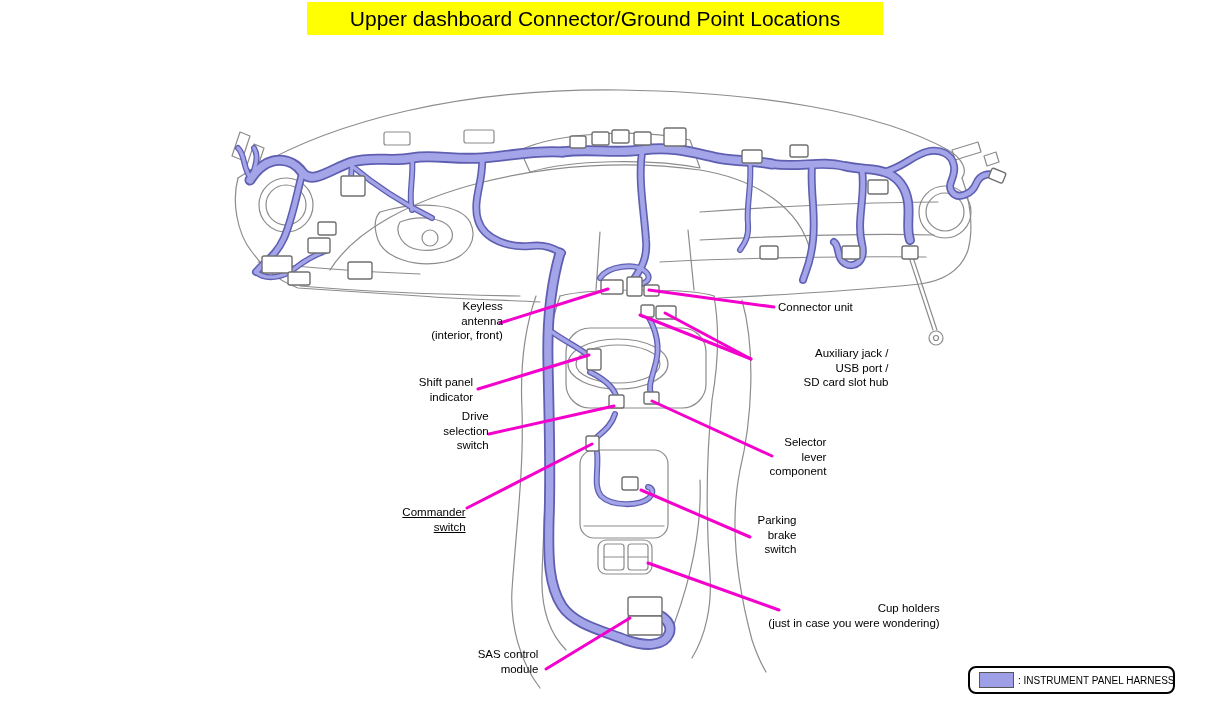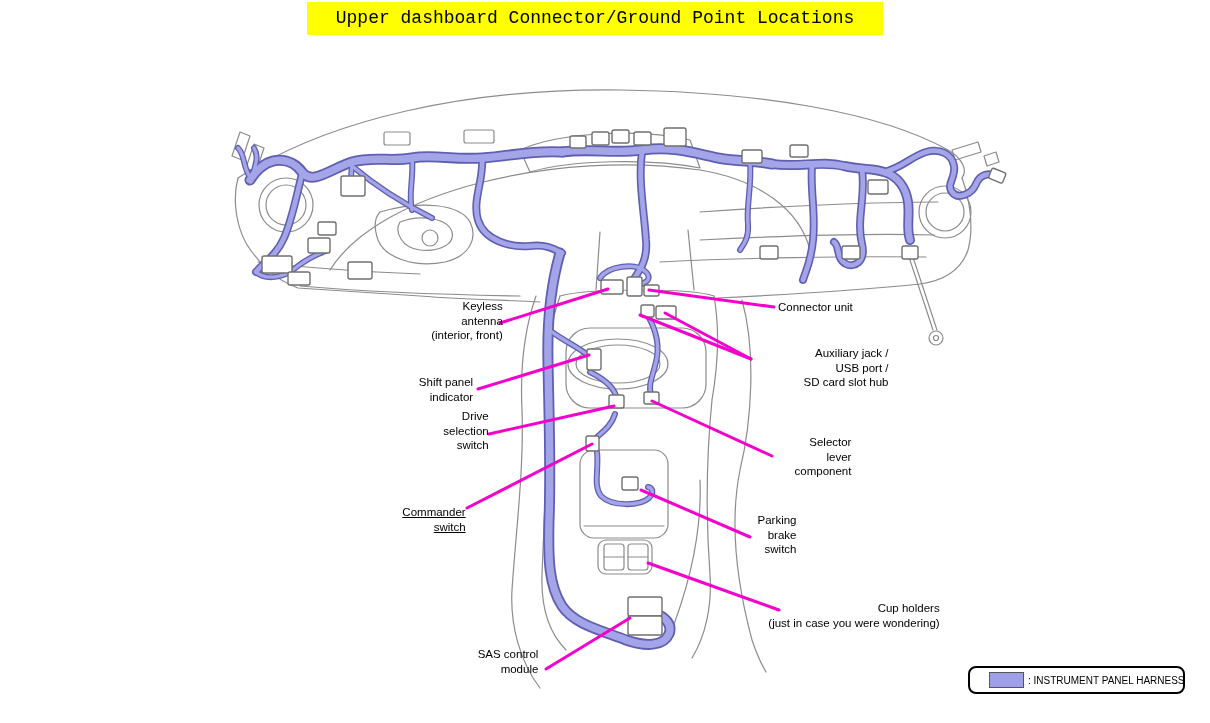--- a/index.html
+++ b/index.html
@@ -2,33 +2,33 @@
 <html><head>
 <meta charset="utf-8">
 <style>
   html,body { margin:0; padding:0; }
   body {
     width:1210px; height:723px; position:relative; background:#ffffff;
     font-family:"Liberation Sans", sans-serif; overflow:hidden; color:#000;
   }
   .banner {
     position:absolute; left:307px; top:2px; width:576px; height:33px;
-    background:#ffff00; color:#000; font-size:18px; line-height:33px;
-    text-align:center; white-space:nowrap;font-family:Liberation Mono, monospace;
+    background:#ffff00; color:#000; font-size:21px; line-height:33px;
+    text-align:center; white-space:nowrap;
   }
   svg.diagram { position:absolute; left:0; top:0; }
   .lbl {
     position:absolute; font-size:11.5px; line-height:14.5px; color:#000;
     text-align:right; white-space:pre-line; transform:translateX(-50%);
   }
   .lbl.left { transform:none; text-align:left; }
   .legend {
     position:absolute; left:968px; top:666px; width:194px; height:24px;
     border:2px solid #000; border-radius:8px; background:#fff;
-    display:flex; align-items:center; padding-left:19px;
+    display:flex; align-items:center; padding-left:9px;
   }
   .legend .swatch {
     width:33px; height:14px; background:#9f9fe8; border:1px solid #555;
     margin-right:4px; flex:0 0 auto;
   }
   .legend .txt { font-size:10px; white-space:nowrap; }
 
   
   .gray  { fill:none; stroke:#8c8c8c; stroke-width:1.2; stroke-linecap:round; stroke-linejoin:round; }
   .grayf { fill:#ffffff; stroke:#8c8c8c; stroke-width:1.2; }
@@ -208,21 +208,21 @@
 <div class="lbl" style="left:826px; top:346px;margin-left:20px;">Auxiliary jack /
 USB port /
 SD card slot hub</div>
 <div class="lbl" style="left:446px; top:375px;">Shift panel
 indicator</div>
 <div class="lbl" style="left:466px; top:409px;">Drive
 selection
 switch</div>
 <div class="lbl" style="left:434px; top:505px;text-decoration:underline;">Commander
 switch</div>
-<div class="lbl" style="left:798px; top:435px;margin-left:25px;">Selector
+<div class="lbl" style="left:798px; top:435px;">Selector
 lever
 component</div>
 <div class="lbl" style="left:777px; top:513px;">Parking
 brake
 switch</div>
 <div class="lbl" style="left:854px; top:601px;">Cup holders
 (just in case you were wondering)</div>
 <div class="lbl" style="left:508px; top:647px;">SAS control
 module</div>
 

